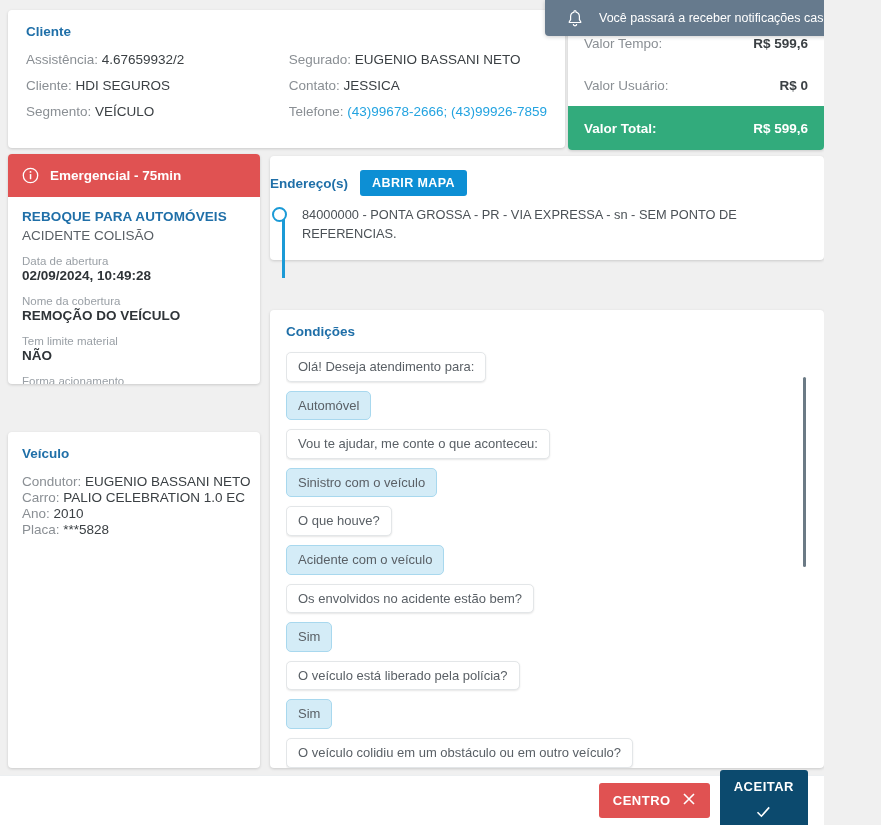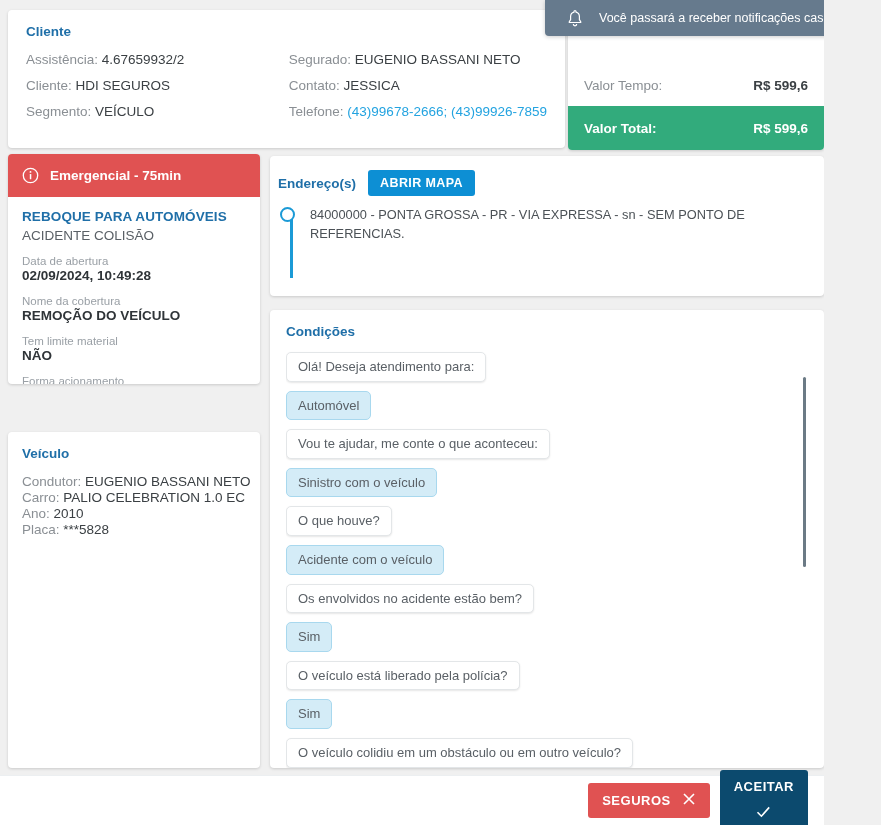--- a/index.html
+++ b/index.html
@@ -112,22 +112,22 @@
     left: 8px; top: 432px;
     width: 252px; height: 336px;
     padding: 14px 14px 0 14px;
   }
   .vehicle-list { margin-top: 13px; display: flex; flex-direction: column; gap: 1px; }
 
   
   .address-card {
     position: absolute;
     left: 270px; top: 156px;
-    width: 554px; height: 140px;
-    padding: 14px 16px 0 8px;
+    width: 554px; height: 104px;
+    padding: 14px 16px 0 0;
   }
   .addr-head { display: flex; align-items: center; gap: 12px; }
   .addr-head .lbl { color: #1f6fa8; font-size: 13.5px; font-weight: bold; }
   .map-btn {
     background: #0d8fd4; color: #fff;
     border: none; border-radius: 3px;
     font-family: inherit; font-size: 12.5px; font-weight: bold;
     letter-spacing: 0.4px;
     padding: 6px 12px;
     cursor: pointer;
@@ -246,20 +246,24 @@
           <b class="link">(43)99678-2666; (43)99926-7859</b>
         </div>
       </div>
     </div>
   </div>
 
   <div class="card values-card">
     <div class="value-row">
       <span class="label">Valor Tempo:</span>
       <span class="amount">R$ 599,6</span>
+    </div>
+    <div class="value-row">
+      <span class="label">Valor Usuário:</span>
+      <span class="amount">R$ 0</span>
     </div>
     <div class="value-row total">
       <span class="label">Valor Total:</span>
       <span class="amount">R$ 599,6</span>
     </div>
   </div>
 
   <div class="toast">
     <span class="bell">
       <svg width="16" height="18" viewBox="0 0 16 18">
@@ -356,21 +360,21 @@
         <div class="bubble user">Sim</div>
         <div class="bubble bot">O veículo colidiu em um obstáculo ou em outro veículo?</div>
 
       </div>
       <div class="cond-scrollbar"></div>
     </div>
   </div>
 
   <div class="action-bar">
     <button class="act-btn refuse">
-      <span>SEGUROS</span>
+      <span>CENTRO</span>
       <span>
         <svg width="14" height="14" viewBox="0 0 14 14">
           <path d="M2 2 L12 12 M12 2 L2 12" stroke="#ffffff" stroke-width="1.6" fill="none"></path>
         </svg>
       </span>
     </button>
     <button class="act-btn accept">
       <span>ACEITAR</span>
       <span>
         <svg width="15" height="14" viewBox="0 0 15 14">

